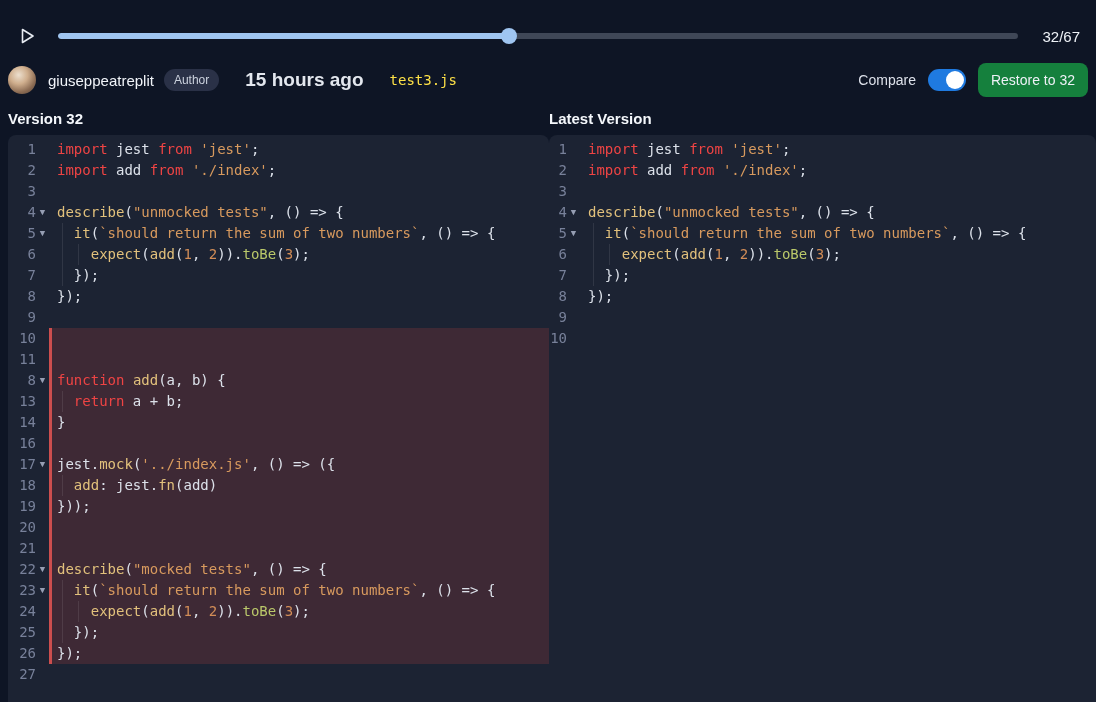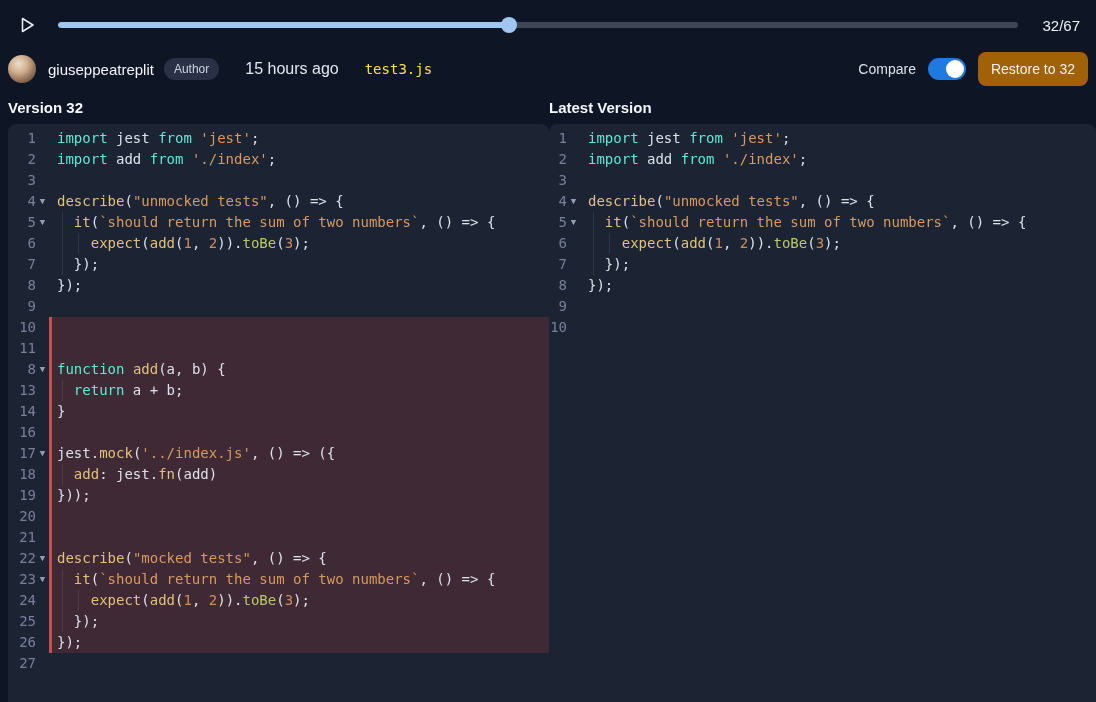--- a/index.html
+++ b/index.html
@@ -1,52 +1,52 @@
 <!DOCTYPE html>
 <html><head>
 <meta charset="utf-8">
 <style>
   html,body{margin:0;padding:0;background:#0e1525;width:1096px;height:702px;overflow:hidden;
     font-family:"Liberation Sans", sans-serif;-webkit-font-smoothing:antialiased;}
-  .topbar{height:44px;display:flex;align-items:center;padding:3px 16px 0 14px;}
+  .topbar{height:44px;display:flex;align-items:center;padding:14px 16px 0 14px;}
   .play-btn{width:26px;height:26px;background:none;border:none;padding:0;cursor:pointer;display:flex;align-items:center;justify-content:center;}
   .slider{flex:1;position:relative;height:16px;margin:0 22px 0 18px;display:flex;align-items:center;cursor:pointer;}
   .slider .track{width:100%;height:6px;border-radius:3px;background:#3f4757;overflow:hidden;}
   .slider .fill{height:100%;background:#9fc5f1;border-radius:3px;}
   .slider .thumb{position:absolute;top:0;width:16px;height:16px;border-radius:50%;background:#9fc5f1;transform:translateX(-8px);}
   .counter{color:#eef2f7;font-size:15px;min-width:40px;text-align:right;}
 
   .metabar{height:44px;display:flex;align-items:center;padding:0 8px 0 8px;}
   .avatar{width:28px;height:28px;border-radius:50%;flex:none;
     background:radial-gradient(circle at 38% 32%, #ecdfce 0%, #cfae8d 35%, #8a6a52 68%, #50413a 100%);}
   .username{color:#f1f4f9;font-size:15px;margin-left:12px;}
   .badge{background:#2a3147;color:#ccd2de;font-size:12px;border-radius:11px;padding:4px 10px;margin-left:10px;}
-  .time{color:#e3e7ee;font-size:16px;margin-left:26px;}
+  .time{color:#e3e7ee;font-size:19px;margin-left:26px;font-weight:bold;}
   .filename{color:#fde047;font-size:14px;font-family:"DejaVu Sans Mono", monospace;margin-left:26px;}
   .spacer{flex:1;}
   .compare-label{color:#dde1ea;font-size:14px;margin-right:12px;}
   .toggle{width:38px;height:22px;border-radius:11px;background:#1f7ae0;position:relative;border:none;padding:0;cursor:pointer;flex:none;}
   .toggle .knob{position:absolute;right:2px;top:2px;width:18px;height:18px;border-radius:50%;background:#ffffff;}
-  .restore-btn{margin-left:12px;background:#a16207;border:none;border-radius:8px;color:#eef1f7;
+  .restore-btn{margin-left:12px;background:#15803d;border:none;border-radius:8px;color:#eef1f7;
     font-size:14px;padding:9px 13px;cursor:pointer;font-family:"Liberation Sans",sans-serif;}
 
   .columns{display:grid;grid-template-columns:541px 1fr;padding-left:8px;height:614px;}
   .panel{display:flex;flex-direction:column;min-width:0;}
   .panel-title{height:33px;display:flex;align-items:center;color:#f4f7fb;font-size:15px;font-weight:700;}
   .codebox{flex:1;background:#1c2333;border-radius:8px 8px 0 0;overflow:hidden;padding-top:4px;
     font-family:"DejaVu Sans Mono", monospace;font-size:14px;}
   .row{display:flex;height:21px;line-height:21px;white-space:pre;}
   .num{flex:none;text-align:right;color:#78819a;user-select:none;}
   .panel-left .num{width:28px;}
   .panel-right .num{width:18px;}
   .fold{flex:none;width:13px;text-align:center;color:#969eb3;font-size:9px;user-select:none;}
   .code{flex:1;min-width:0;position:relative;border-left:3px solid transparent;padding-left:5px;color:#dce1ea;}
   .code.hl{background:#3e2935;border-left-color:#cc4e4e;}
   .guide{position:absolute;top:0;bottom:0;width:1px;background:rgba(255,255,255,0.09);}
-  .t-kw{color:#5eead4;}
+  .t-kw{color:#ef4444;}
   .t-fn{color:#e2c17c;}
   .t-meth{color:#bac86a;}
   .t-str{color:#d89a5e;}
   .t-num{color:#d28d57;}
   .t-pln{color:#dce1ea;}
 </style>
 </head>
 <body>
 
 <div class="topbar">

